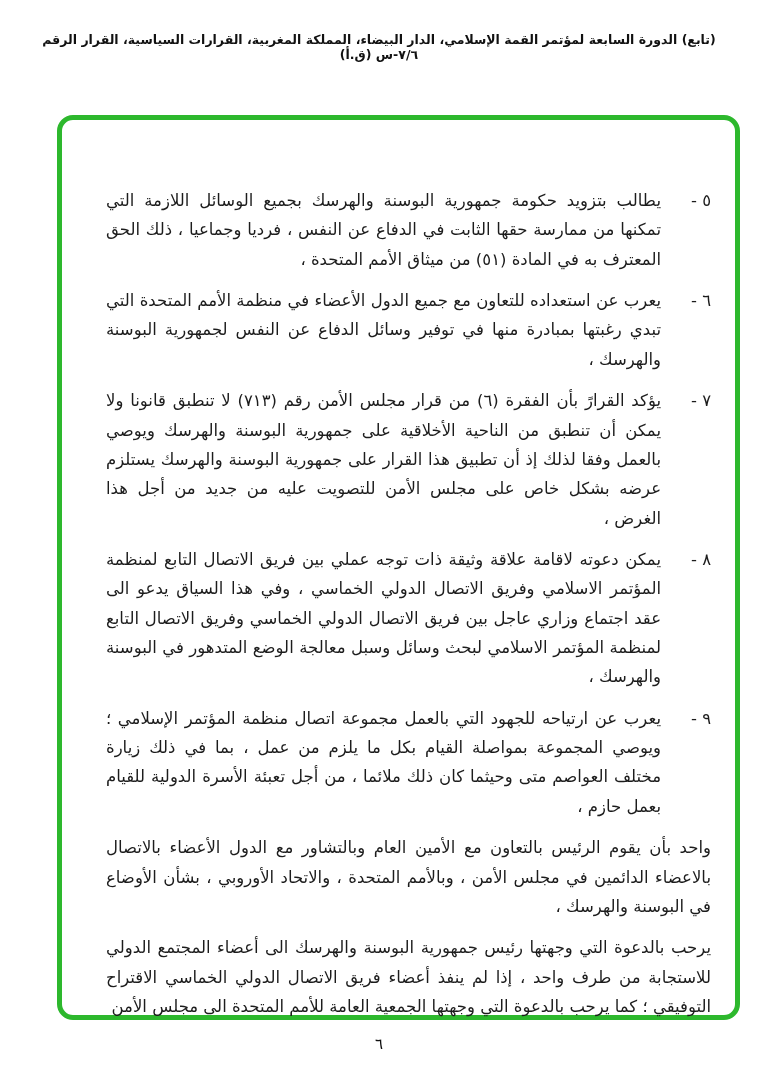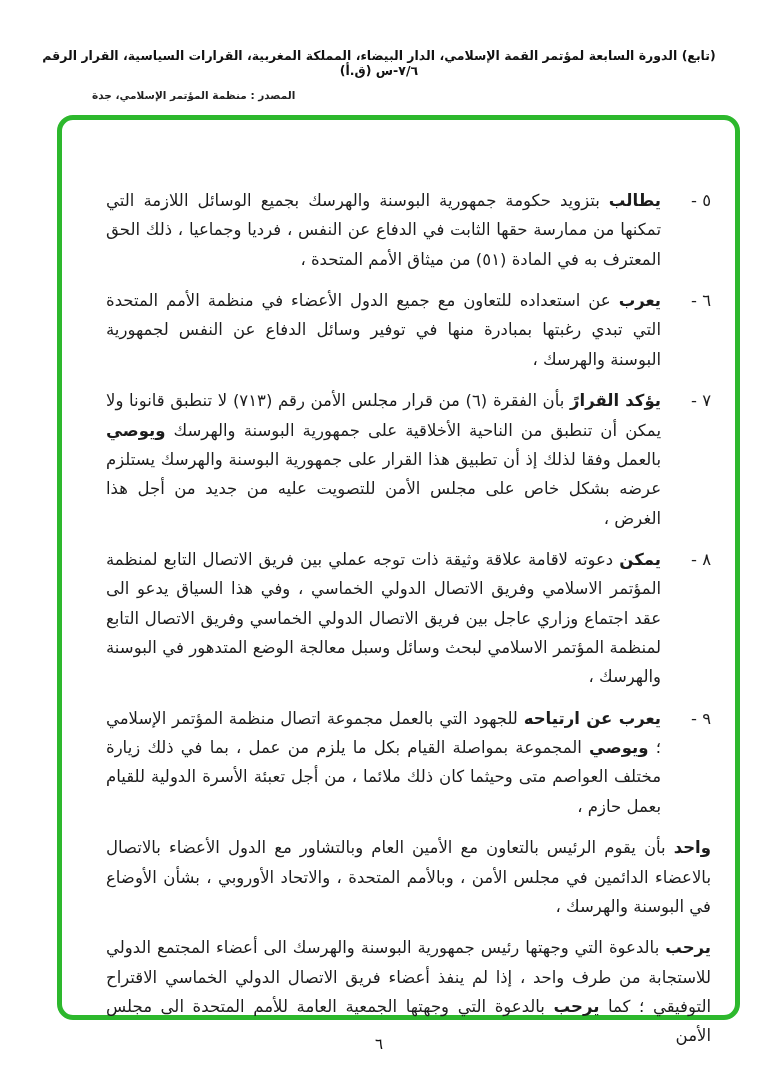--- a/index.html
+++ b/index.html
@@ -10,21 +10,21 @@
     color: #1c1c1c;
     position: relative;
     overflow: hidden;
   }
   .page {
     position: absolute; inset: 0;
     background: #ffffff;
     direction: rtl;
   }
   .header {
-    padding-top: 48px;
+    padding-top: 32px;
     text-align: center;
   }
   .header-line1 {
     font-size: 12.5px;
     font-weight: bold;
     color: #111;
     letter-spacing: 0;
     padding: 0 40px;
   }
   .header-line2 {
@@ -61,39 +61,38 @@
     color: #1c1c1c;
     white-space: nowrap;
   }
   .item-body {
     flex: 1;
     font-size: 16.5px;
     line-height: 1.78;
     text-align: justify;
     color: #1c1c1c;
   }
-  .item-body .b { font-weight: bold; }
+  .item-body .b { font-weight: normal; }
   .footer {
     position: absolute;
     top: 1034px; left: 0; right: 0;
     text-align: center;
   }
   .page-number {
     font-size: 15px;
     color: #111;
   }
 </style>
 </head>
 <body>
 
 <div class="page">
 
   <div class="header">
     <div class="header-line1">(تابع) الدورة السابعة لمؤتمر القمة الإسلامي، الدار البيضاء، المملكة المغربية، القرارات السياسية، القرار الرقم ٧/٦-س (ق.أ)</div>
-    <div class="header-line2">المصدر :  منظمة المؤتمر الإسلامي، جدة</div>
   </div>
 
   <div class="frame" style="border-color: rgb(45, 184, 45);">
     <div class="items" id="items">
         <div class="item">
           <div class="item-num">٥ -</div>
           <div class="item-body"><span class="b">يطالب</span><span> بتزويد حكومة جمهورية البوسنة والهرسك بجميع الوسائل اللازمة التي تمكنها من ممارسة حقها الثابت في الدفاع عن النفس ، فرديا وجماعيا ، ذلك الحق المعترف به في المادة (٥١) من ميثاق الأمم المتحدة ،</span></div>
         </div>
         <div class="item">
           <div class="item-num">٦ -</div>

